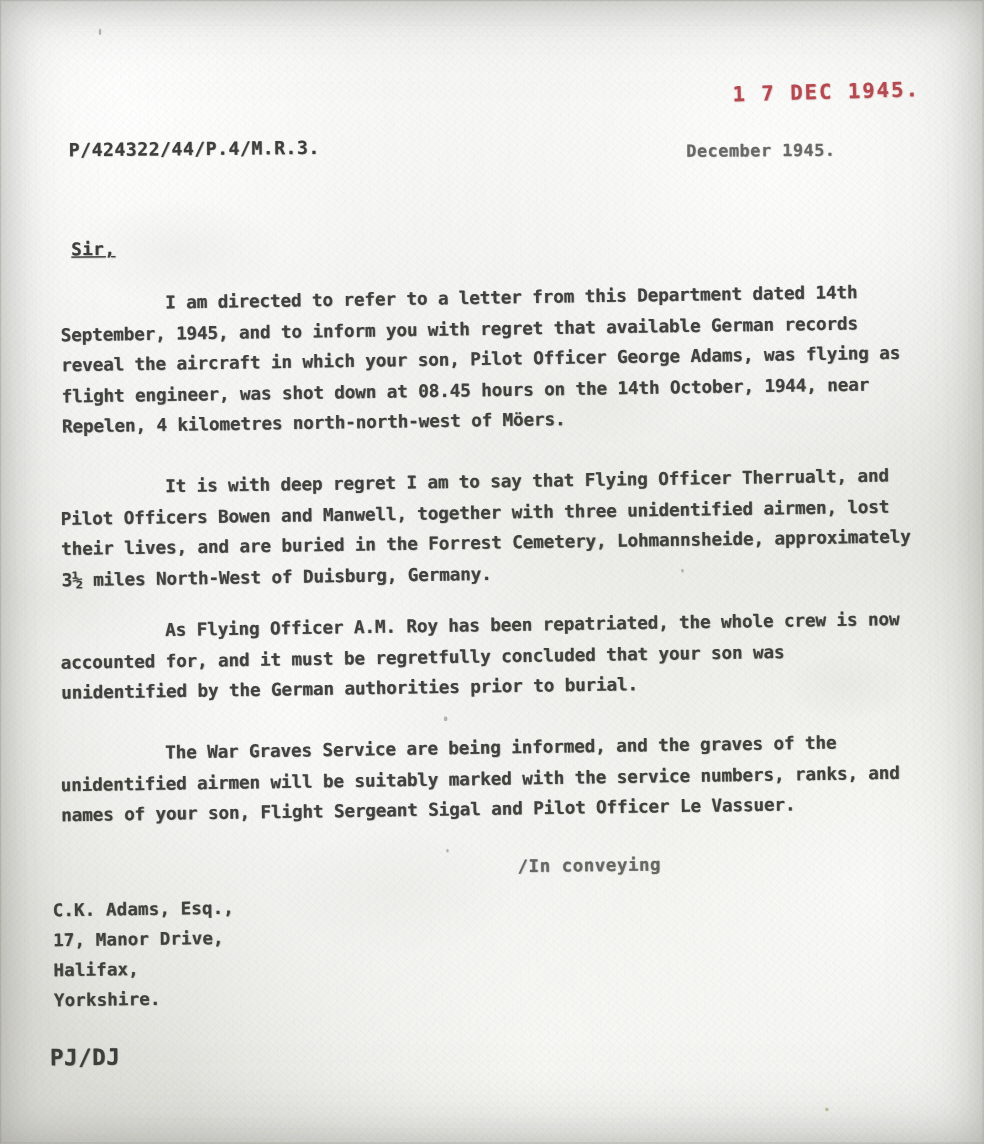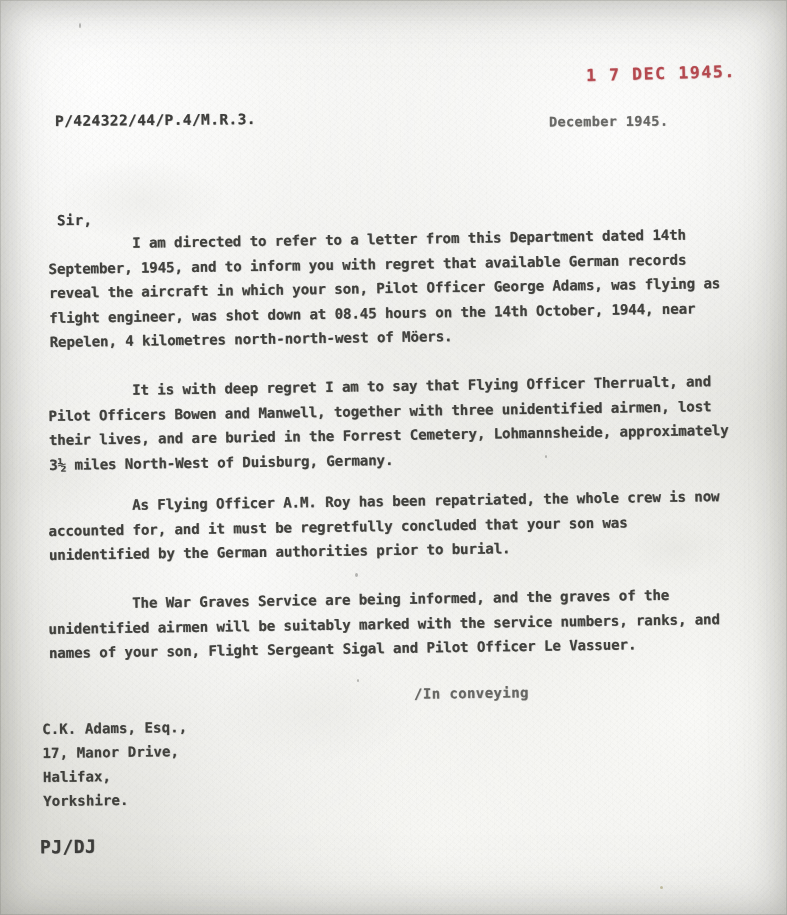--- a/index.html
+++ b/index.html
@@ -108,23 +108,24 @@
     letter-spacing: 1.6px;
     color: #a8242c;
     opacity: 0.82;
     transform: rotate(-1.6deg);
     text-shadow:
       0.5px 0.4px 0.9px rgba(150,30,40,0.45),
       -0.4px 0.3px 1.2px rgba(170,50,55,0.30);
   }
 
   #salutation {
-    left: 57px; top: 212px;
+    left: 57px; top: 192px;
     font-size: 14px;
     transform: rotate(-0.5deg);
+    text-decoration: underline;
   }
 
   .para {
     position: absolute;
     left: 48px;
     width: 680px;
     font-size: 14.2px;
     line-height: 24.6px;
     font-family: "DejaVu Sans Mono", "Liberation Mono", monospace;
     font-weight: bold;

